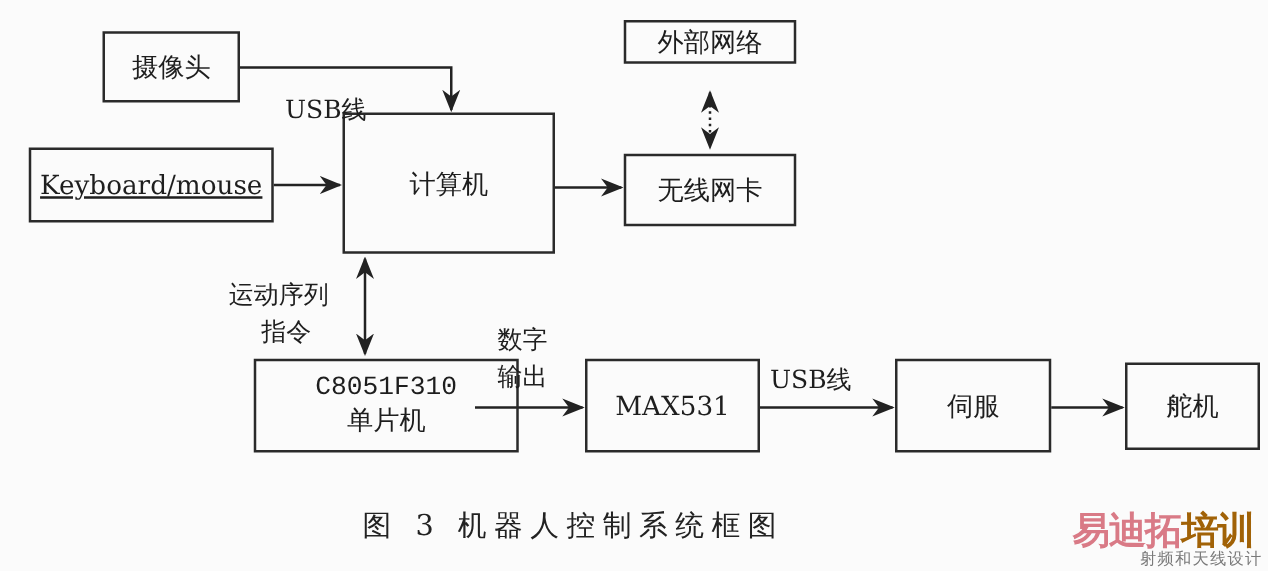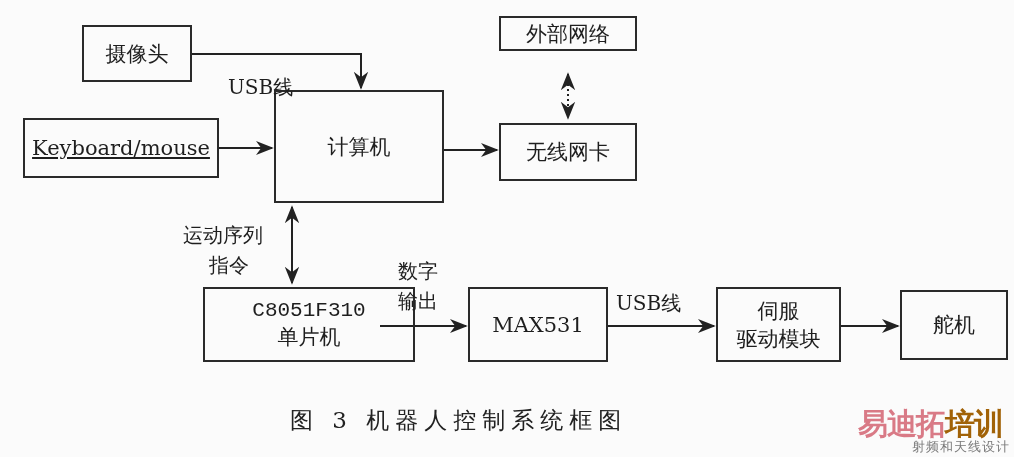--- a/index.html
+++ b/index.html
@@ -61,21 +61,20 @@
   <span>C8051F310</span>
   <span>单片机</span>
 </div>
 
 <div class="box" style="left:468px;top:287px;width:140px;height:75px;">
   <span>MAX531</span>
 </div>
 
 <div class="box" style="left:716px;top:287px;width:125px;height:75px;">
   <span>伺服</span>
-  <span>驱动模块</span>
 </div>
 
 <div class="box" style="left:900px;top:290px;width:108px;height:70px;">
   <span>舵机</span>
 </div>
 
 <div class="lbl" style="left:228px;top:30px;margin-top:44px;">USB线</div>
 <div class="lbl" style="left:183px;top:222px;">运动序列</div>
 <div class="lbl" style="left:209px;top:252px;">指令</div>
 <div class="lbl" style="left:398px;top:258px;">数字</div>

